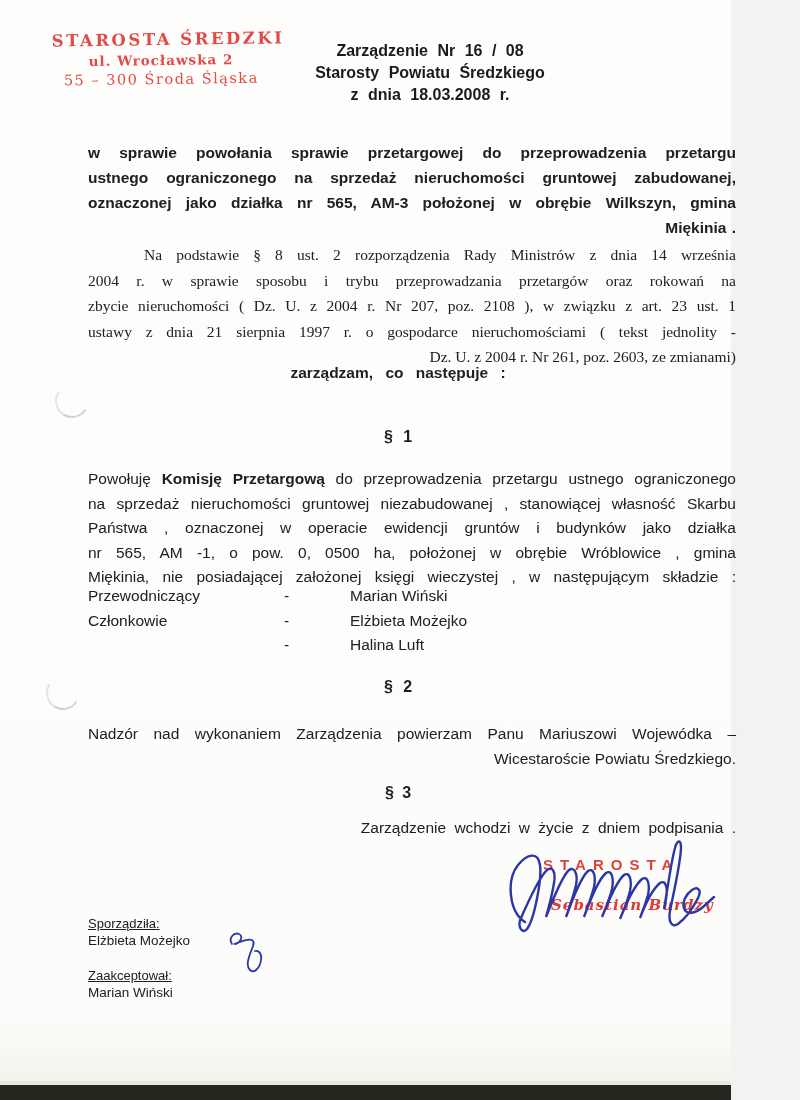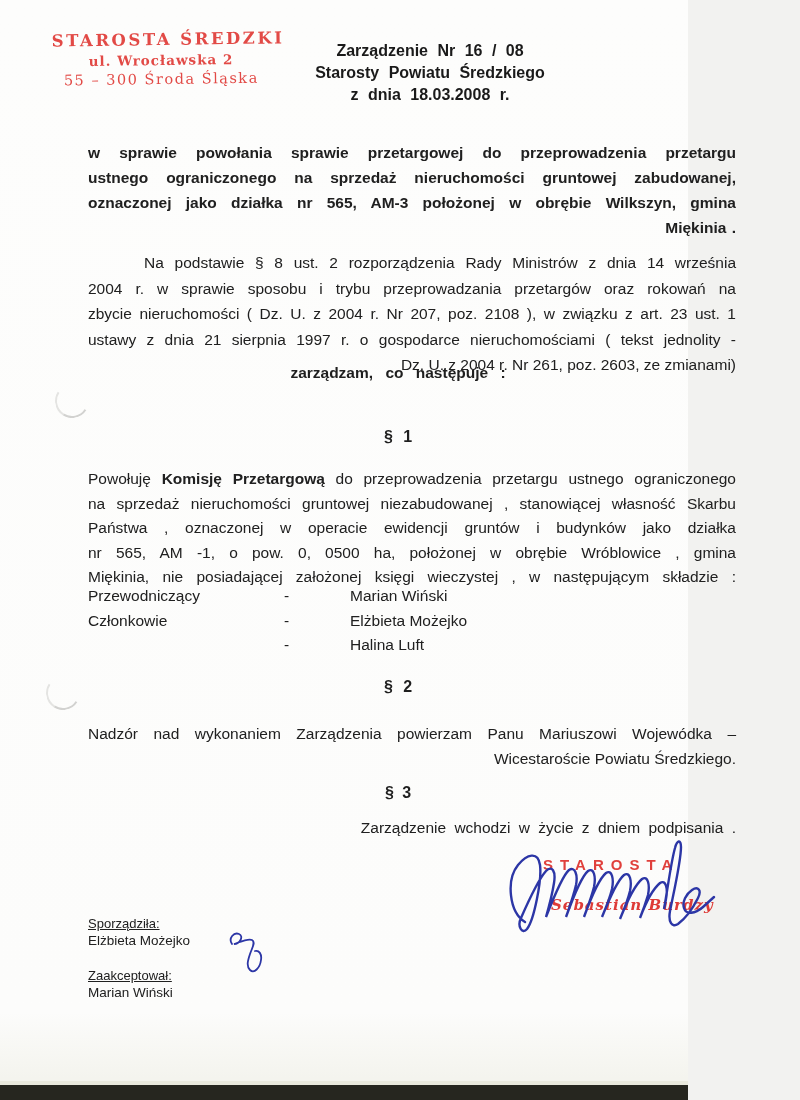--- a/index.html
+++ b/index.html
@@ -6,20 +6,21 @@
   body{
     width:800px;height:1100px;
     background:#f2f2f0;
     font-family:"Liberation Sans", sans-serif;
     overflow:hidden;
   }
   .page{
     position:relative;width:688px;height:1100px;
     background:linear-gradient(180deg,#fdfdfc 0%,#fcfcfb 92%,#f4f4ee 98%);
     color:#1f1f1f;
+    padding-left:43px;
   }
   
   .scan-edge-line{position:absolute;left:0;right:0;bottom:15px;height:4px;background:#e9e9dd;}
   .scan-edge{position:absolute;left:0;right:0;bottom:0;height:15px;background:#26261f;}
   
   .hole{position:absolute;width:30px;height:30px;border-radius:50%;
     border:2px solid transparent;border-bottom-color:#d2d2d0;border-left-color:#e4e4e2;
     transform:rotate(-12deg);}
   .hole1{left:55px;top:384px;}
   .hole2{left:46px;top:676px;}
@@ -41,21 +42,21 @@
     text-align:center;font-weight:bold;font-size:16px;line-height:22px;
     word-spacing:5px;color:#1a1a1a;
   }
 
   .body-col{position:absolute;left:88px;width:648px;font-size:15.5px;color:#202020;}
   .jline{text-align:justify;text-align-last:justify;}
   .lline{text-align:right;}
   .indent{padding-left:56px;}
 
   .subject{top:140px;font-weight:bold;line-height:25px;word-spacing:1px;}
-  .legal{top:250px;line-height:25.5px;}
+  .legal{top:242px;line-height:25.5px;font-family:Liberation Serif, serif;}
   .center-bold{position:absolute;left:88px;width:620px;text-align:center;font-weight:bold;font-size:15.5px;}
   .order-clause{top:364px;word-spacing:8px;}
   .sec1-h{top:428px;font-size:16px;word-spacing:6px;}
   .sec1{top:467px;line-height:24.5px;}
   .committee{top:584px;line-height:24.5px;}
   .committee .row{display:flex;gap:44px;}
   .committee .role{width:152px;flex:0 0 152px;}
   .committee .dash{width:22px;flex:0 0 22px;text-align:left;}
   .sec2-h{top:678px;font-size:16px;word-spacing:6px;}
   .sec2{top:713px;line-height:25px;margin-top:8px;}

